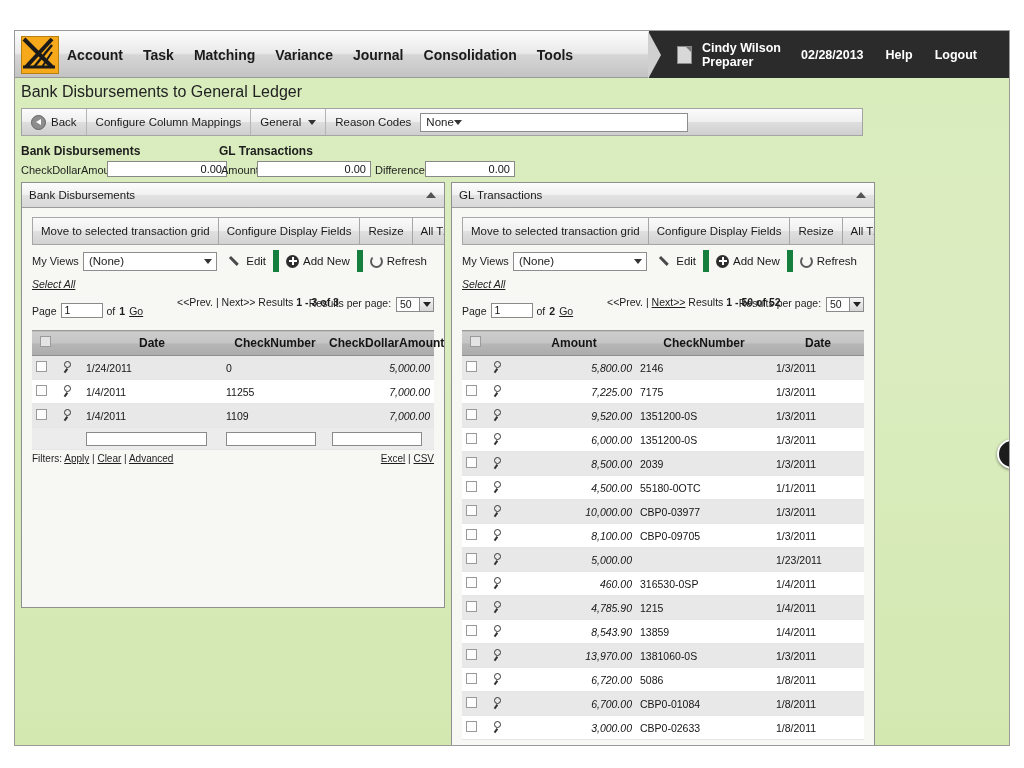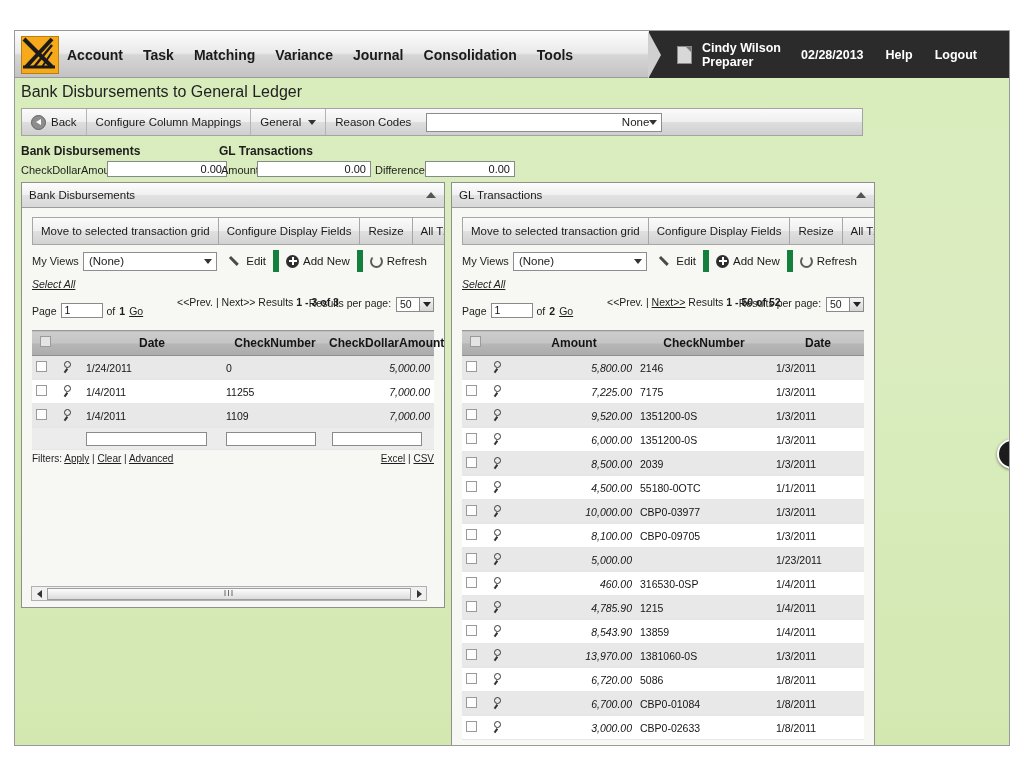--- a/index.html
+++ b/index.html
@@ -121,24 +121,24 @@
     border-right: 5px solid #fff;
   }
   .caret-dn {
     width:0;height:0;
     border-left:4.5px solid transparent;
     border-right:4.5px solid transparent;
     border-top:5px solid #333;
     margin-left:7px;
   }
   .reason-select {
-    height: 19px; width: 236px; margin-left: 6px;
+    height: 19px; width: 268px; 
     background: #fff; border: 1px solid #8d8d8d;
     box-sizing: border-box;
-    display:flex; align-items:center; justify-content:flex-end;
+    display:flex; align-items:center; justify-content:flex-start;
     padding: 0 4px 0 5px;
     font-size: 11.5px; color: #222; cursor:pointer;
   }
 
   
   .sum-label-bd { position:absolute; font-size:12px; font-weight:bold; color:#1d1d1d; }
   .sum-label { position:absolute; font-size:11px; color:#1d1d1d; }
   .sum-input {
     position:absolute; height:16px;
     background:#fff; border:1px solid #888;
@@ -542,31 +542,20 @@
             <span class="lnk">Advanced</span>
           </span>
           <span>
             <span class="lnk">Excel</span>
             <span>|</span>
             <span class="lnk">CSV</span>
           </span>
         </div>
       </div>
 
-      <div class="hscroll">
-        <span class="hs-arrow">
-            <i class="l"></i>
-          </span>
-        <span class="hs-thumb">
-            <span class="grip">III</span>
-          </span>
-        <span class="hs-arrow">
-            <i class="r"></i>
-          </span>
-      </div>
     </div>
 
     <div class="panel" style="left:436px; top:104px; width:424px; height:624px;">
       <div class="panel-head">
         <span>GL Transactions</span>
         <span class="chev-up"></span>
       </div>
       <div class="panel-body">
 
         <div class="btnrow">

